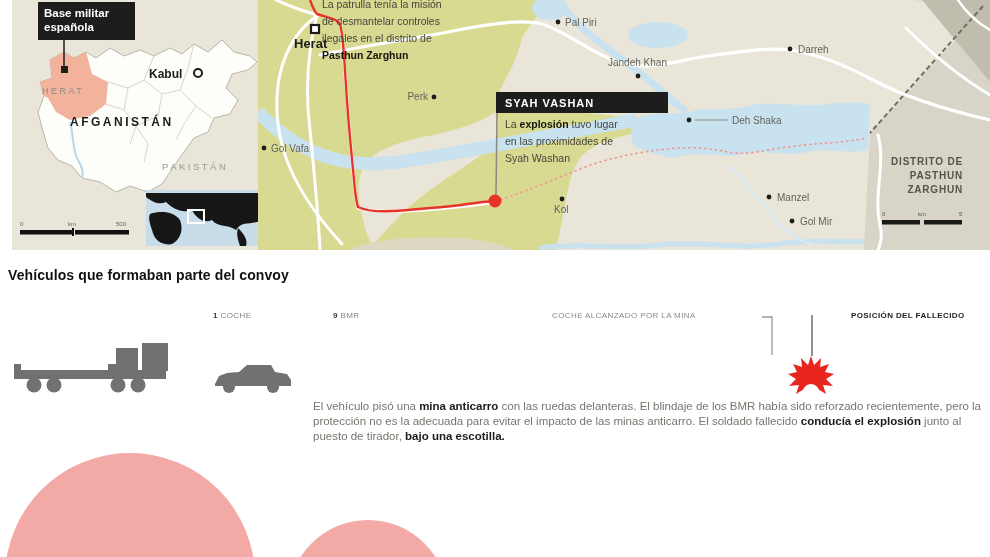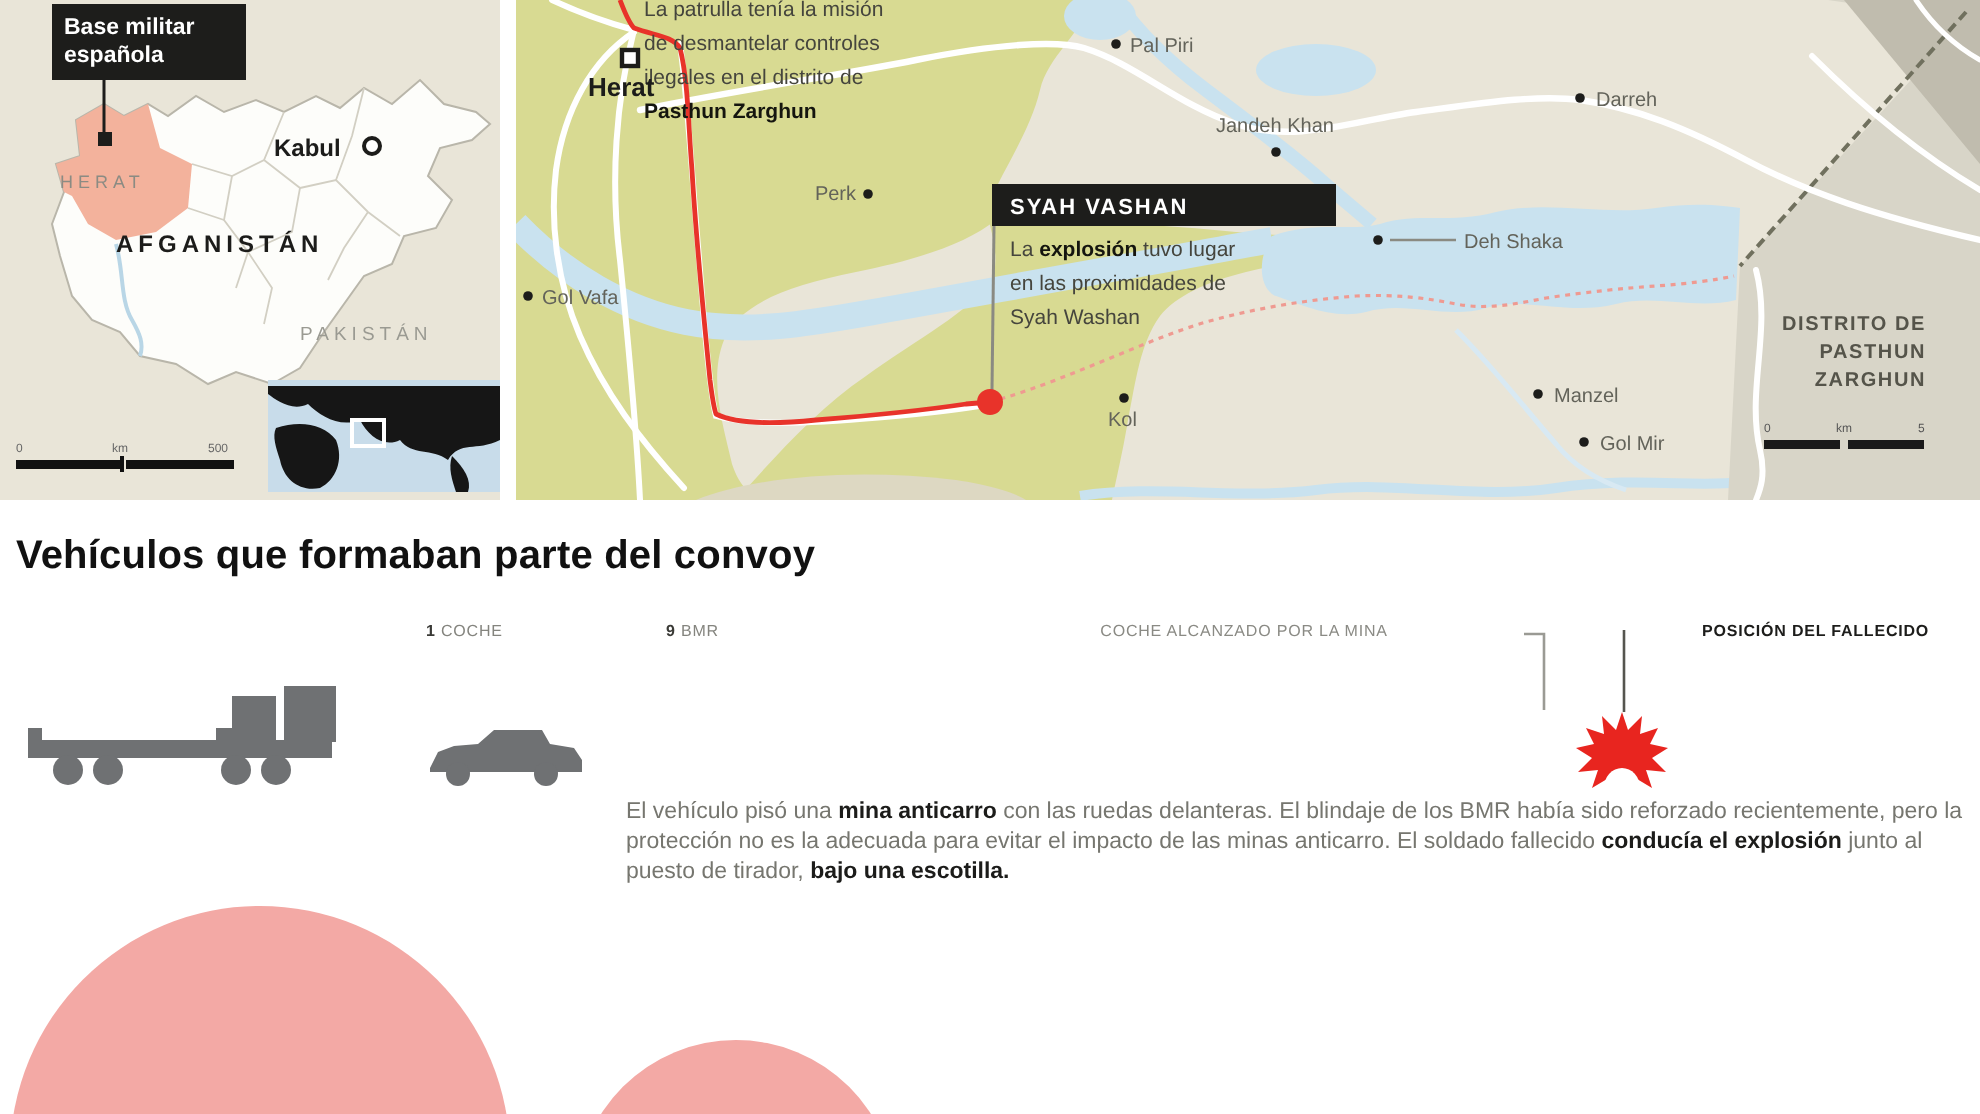--- a/index.html
+++ b/index.html
@@ -1,22 +1,22 @@
 <!DOCTYPE html>
 <html><head>
 <meta charset="utf-8">
 <style>
   html,body{margin:0;padding:0;background:#fff;}
   body{font-family:"Liberation Sans", sans-serif;}
   .canvas{position:relative;width:990px;height:557px;background:#fff;overflow:hidden;}
-  .locator-map{position:absolute;left:0;top:0;width:250px;height:250px;}
+  .locator-map{position:absolute;left:0;top:0;width:250px;height:250px;padding-left:12px;}
   .main-map{position:absolute;left:258px;top:0;width:692px;height:250px;}
   svg{display:block;}
   svg text{font-family:"Liberation Sans", sans-serif;}
-  .sec-heading{position:absolute;left:8px;font-size:20px;font-weight:bold;color:#111;letter-spacing:0.1px;}
+  .sec-heading{position:absolute;left:8px;font-size:14px;font-weight:bold;color:#111;letter-spacing:0.1px;}
   .veh-label{position:absolute;top:311px;font-size:8px;letter-spacing:0.4px;color:#84847e;line-height:10px;}
   .veh-label b{color:#3a3a36;font-weight:bold;}
   .callout-sm{position:absolute;top:311px;font-size:8px;letter-spacing:0.4px;}
   .vehicles{position:absolute;left:0;top:338px;width:990px;height:56px;}
   .veh{position:absolute;bottom:0;}
   .body-text{position:absolute;left:313px;top:399px;width:676px;font-size:11.5px;line-height:15px;color:#76766f;}
   .body-text b{color:#1c1c1a;}
   .pink-circle{position:absolute;border-radius:50%;background:#f3a9a5;}
 </style>
 </head>
@@ -196,21 +196,21 @@
 
   <div class="veh-label" style="left:213px">
     <b>1</b>
     <span>COCHE</span>
   </div>
   <div class="veh-label" style="left:333px">
     <b>9</b>
     <span>BMR</span>
   </div>
 
-  <div class="callout-sm" style="left:512px;width:220px;text-align:center;color:#8a8a84">COCHE ALCANZADO POR LA MINA</div>
+  <div class="callout-sm" style="left:552px;width:220px;text-align:left;color:#8a8a84">COCHE ALCANZADO POR LA MINA</div>
   <div class="callout-sm" style="left:851px;color:#1d1d1b;font-weight:bold">POSICIÓN DEL FALLECIDO</div>
 
   <svg style="position:absolute;left:755px;top:303px" width="80" height="56">
     <path d="M 7,14 H 17 V 52" fill="none" stroke="#9a9a94" stroke-width="1.3"></path>
     <path d="M 57,12 V 53" fill="none" stroke="#55554f" stroke-width="1.3"></path>
   </svg>
 
   <div class="vehicles">
     <svg class="veh" style="left:12px" width="160" height="54" viewBox="0 0 160 54">
       <g fill="#6f7173">

